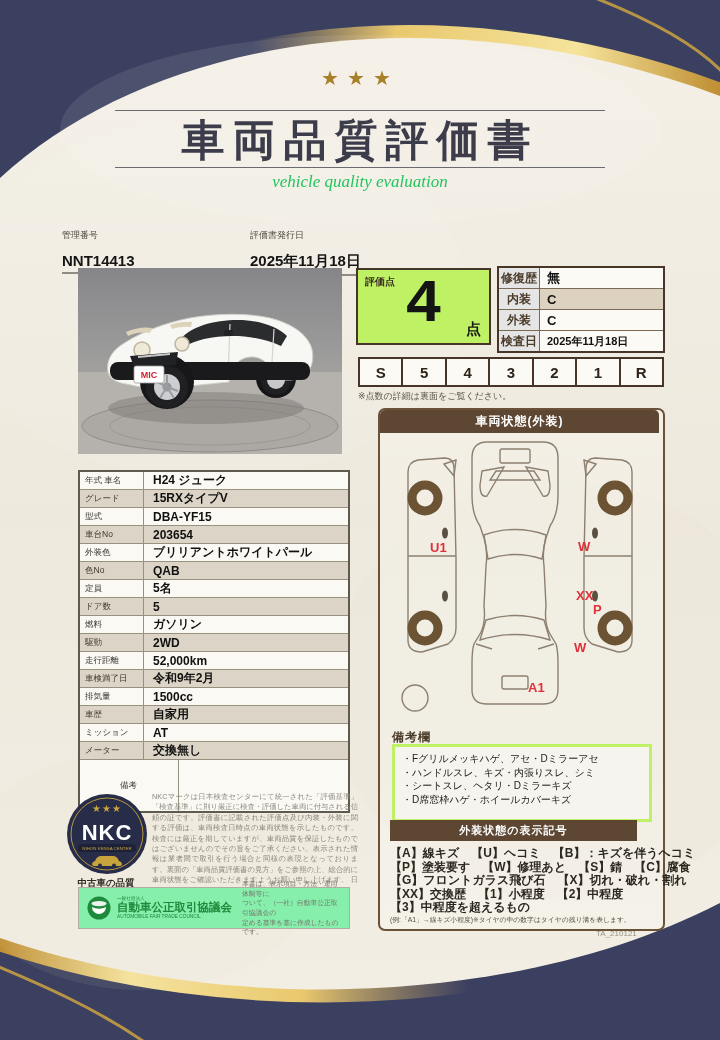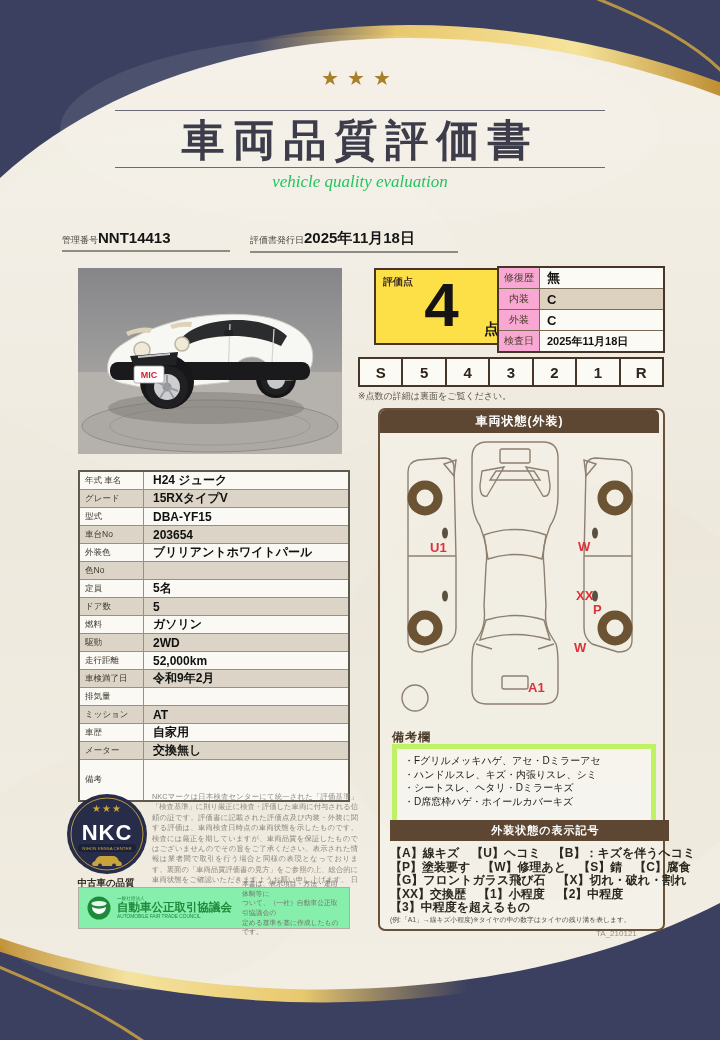--- a/index.html
+++ b/index.html
@@ -12,66 +12,66 @@
   
   .stars{left:0;top:66px;width:720px;text-align:center;color:#a9802a;font-size:20px;letter-spacing:8px;}
   .rule{left:115px;width:490px;height:1px;background:#6a6a74;}
   .rule.r1{top:110px}.rule.r2{top:167px}
   .title{left:0;top:112px;width:720px;text-align:center;font-family:"Liberation Serif","DejaVu Serif",serif;
          font-size:43px;font-weight:bold;color:#3c3c4b;letter-spacing:8px;}
   .subtitle{left:0;top:172px;width:720px;text-align:center;font-family:"Liberation Serif","DejaVu Serif",serif;
             font-style:italic;font-size:17px;color:#22c55e;}
 
   
-  .meta{top:229px;display:flex;align-items:baseline;border-bottom:2px solid #8f8c86;padding-bottom:3px;}
+  .meta{top:229px;display:flex;align-items:baseline;gap:10px;border-bottom:2px solid #8f8c86;padding-bottom:3px;flex-direction:column;}
   .meta .lbl{font-size:9px;color:#4a463e;white-space:nowrap;}
   .meta .val{font-size:15px;font-weight:bold;color:#151515;white-space:nowrap;}
   .meta.m1{left:62px;width:168px;}
   .meta.m2{left:250px;width:208px;}
 
   
   .photo{left:78px;top:268px;width:264px;height:186px;}
 
   
-  .scorebox{left:374px;top:268px;width:131px;height:73px;background:#fde047;border:2.5px solid #473527;}
+  .scorebox{left:356px;top:268px;width:131px;height:73px;background:#bef264;border:2.5px solid #473527;font-family:Liberation Mono, monospace;}
   .scorebox .lbl{position:absolute;left:7px;top:5px;font-size:10px;font-weight:bold;color:#3a2e21;}
   .scorebox .val{position:absolute;left:0;top:-4px;width:100%;text-align:center;font-size:62px;font-weight:bold;color:#141414;line-height:78px;}
   .scorebox .unit{position:absolute;right:8px;bottom:4px;font-size:15px;font-weight:bold;color:#141414;}
 
   .summary{left:497px;top:266px;width:164px;border:2px solid #473527;background:#fcfaf4;}
   .summary .row{display:flex;height:20px;border-bottom:1px solid #7a6a55;}
   .summary .row:last-child{border-bottom:none;}
-  .summary .sl{width:40px;background:#f9a8d4;font-size:10px;color:#4a3b2a;display:flex;align-items:center;justify-content:center;border-right:1px solid #7a6a55;}
+  .summary .sl{width:40px;background:#e5e5e5;font-size:12px;color:#4a3b2a;display:flex;align-items:center;justify-content:center;border-right:1px solid #7a6a55;font-weight:bold;}
   .summary .sv{flex:1;display:flex;align-items:center;padding-left:7px;font-weight:bold;color:#111;font-size:13px;}
   .summary .row.shade .sv{background:#ddd2c0;}
   .summary .row:last-child .sv{font-size:11px;letter-spacing:0;}
 
   .scale{left:358px;top:357px;width:302px;height:26px;display:flex;border:2px solid #473527;background:#fcfaf4;}
   .scale .cell{flex:1;display:flex;align-items:center;justify-content:center;font-size:15px;font-weight:bold;color:#2e241a;border-right:2px solid #473527;}
   .scale .cell:last-child{border-right:none;}
   .scalenote{left:358px;top:390px;font-size:9px;color:#5b5348;}
 
   
   .spec{left:78px;top:470px;width:268px;border:2px solid #5f5a50;background:#fbf9f3;}
   .spec .row{display:flex;height:17px;border-bottom:1px solid #97917f;}
-  .spec .row:last-child{border-bottom:none;height:40px;}
+  .spec .row:last-child{border-bottom:none;height:51px;padding-left:35px;}
   .spec .row:nth-child(even){background:#dcd5c7;}
   .spec .sl{width:58px;font-size:8.5px;color:#3d382f;display:flex;align-items:center;padding-left:5px;border-right:1px solid #97917f;}
   .spec .sv{flex:1;display:flex;align-items:center;padding-left:9px;font-size:12px;font-weight:bold;color:#101010;white-space:nowrap;}
 
   
   .panel{left:378px;top:408px;width:283px;height:519px;border:2px solid #6a5138;border-radius:7px;background:rgba(255,255,250,0.25);}
   .panel-hd{left:380px;top:410px;width:279px;height:23px;background:#5d4733;border-radius:5px 5px 0 0;
             color:#fff;font-size:12px;font-weight:bold;display:flex;align-items:center;justify-content:center;letter-spacing:1px;}
   .diagram{left:392px;top:438px;}
   .rm-title{left:392px;top:729px;font-size:12px;font-weight:bold;color:#4a3a28;letter-spacing:1px;}
-  .rm-box{left:392px;top:744px;width:240px;height:62px;border:5px solid #bef264;background:rgba(255,255,255,0.35);
+  .rm-box{left:392px;top:744px;width:240px;height:62px;border:3px solid #bef264;background:rgba(255,255,255,0.35);
           padding:5px 7px;font-size:10px;line-height:13.5px;color:#23201b;}
   .lg-bar{left:390px;top:820px;width:247px;height:21px;background:#5d4733;color:#fff;font-size:11px;font-weight:bold;
-          display:flex;align-items:center;justify-content:center;letter-spacing:1px;padding-left:32px;}
+          display:flex;align-items:center;justify-content:center;letter-spacing:1px;}
   .lg-lines{left:390px;top:847px;width:264px;font-size:12px;font-weight:600;line-height:13.5px;color:#2c2820;white-space:nowrap;}
   .lg-note{left:390px;top:915px;font-size:6.8px;color:#55503f;}
   .doc-code{left:596px;top:929px;font-size:8px;color:#97917f;}
 
   
   .nkc-logo{left:66px;top:793px;}
   .nkc-cap{left:58px;top:877px;width:96px;text-align:center;font-size:9.5px;font-weight:bold;color:#2e2a24;line-height:12px;}
   .nkc-desc{left:152px;top:792px;width:206px;font-size:7.3px;line-height:10.4px;color:#8b887f;text-align:justify;}
 
   
@@ -235,20 +235,21 @@
     <div class="row">
         <span class="sl">車台No</span>
         <span class="sv">203654</span>
       </div>
     <div class="row">
         <span class="sl">外装色</span>
         <span class="sv">ブリリアントホワイトパール</span>
       </div>
     <div class="row">
         <span class="sl">色No</span>
+        <span class="sv">QAB</span>
       </div>
     <div class="row">
         <span class="sl">定員</span>
         <span class="sv">5名</span>
       </div>
     <div class="row">
         <span class="sl">ドア数</span>
         <span class="sv">5</span>
       </div>
     <div class="row">
@@ -262,28 +263,29 @@
     <div class="row">
         <span class="sl">走行距離</span>
         <span class="sv">52,000km</span>
       </div>
     <div class="row">
         <span class="sl">車検満了日</span>
         <span class="sv">令和9年2月</span>
       </div>
     <div class="row">
         <span class="sl">排気量</span>
+        <span class="sv">1500cc</span>
+      </div>
+    <div class="row">
+        <span class="sl">車歴</span>
+        <span class="sv">自家用</span>
       </div>
     <div class="row">
         <span class="sl">ミッション</span>
         <span class="sv">AT</span>
-      </div>
-    <div class="row">
-        <span class="sl">車歴</span>
-        <span class="sv">自家用</span>
       </div>
     <div class="row">
         <span class="sl">メーター</span>
         <span class="sv">交換無し</span>
       </div>
     <div class="row">
         <span class="sl">備考</span>
         <span class="sv"></span>
       </div>
   </div>

